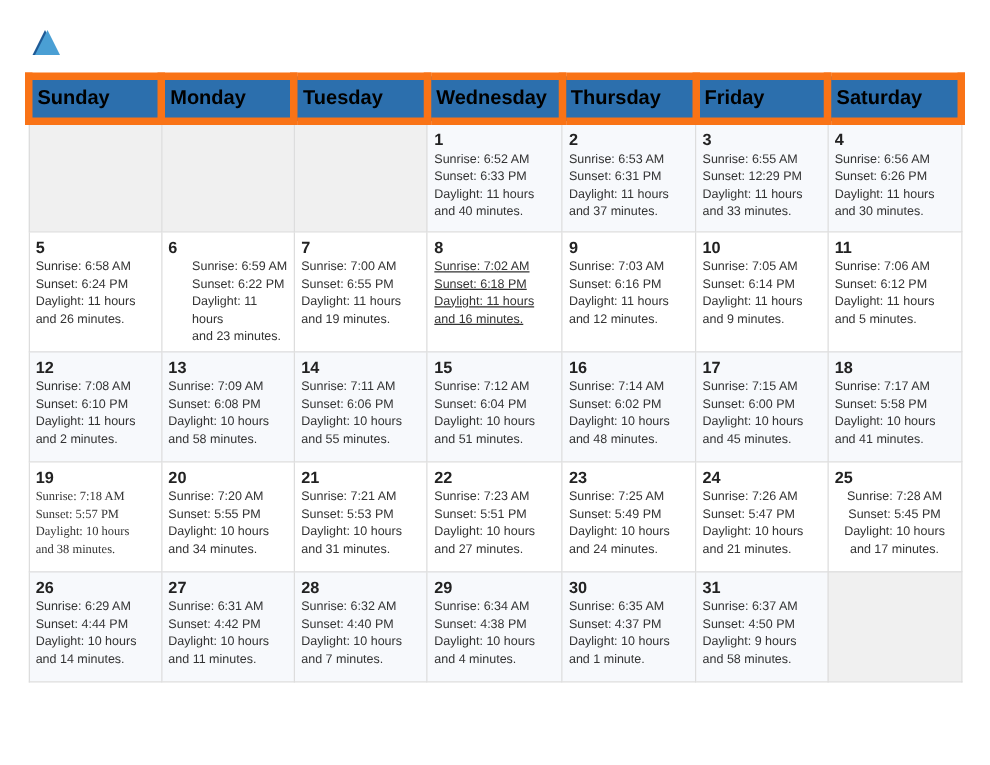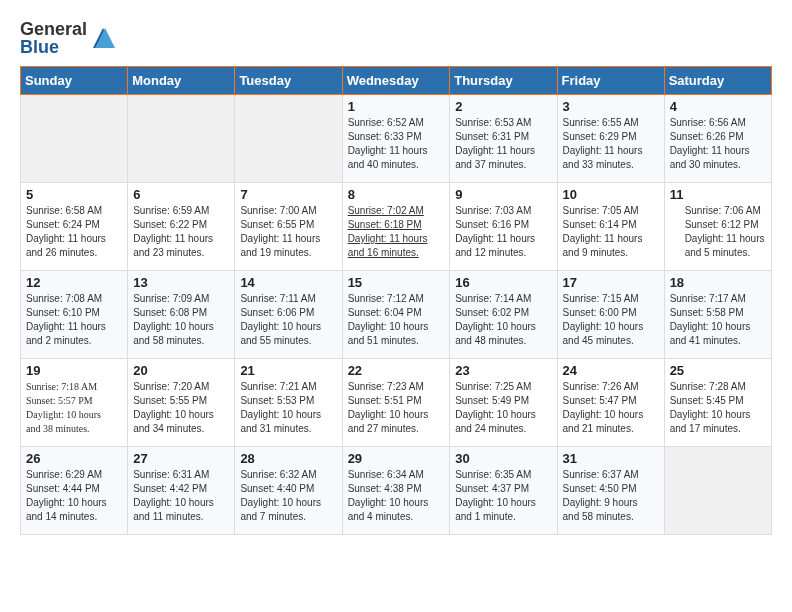--- a/index.html
+++ b/index.html
@@ -43,26 +43,26 @@
       font-size: 15px;
       color: #444;
     }
     table {
       width: 100%;
       border-collapse: collapse;
       font-size: 11px;
     }
     thead tr th {
       background: #2c6fad;
-      color: #ffffff;
+      color: #000000;
       padding: 6px 4px;
       text-align: left;
-      font-size: 13px;
+      font-size: 16px;
       font-weight: bold;
-      border: 1px solid #f97316;
+      border: 6px solid #f97316;
     }
     tbody tr {
       border-bottom: 1px solid #ccc;
     }
     tbody tr:nth-child(odd) {
       background: #f7f9fc;
     }
     tbody tr:nth-child(even) {
       background: #fff;
     }
@@ -86,24 +86,20 @@
     }
     .empty-cell {
       background: #f0f0f0 !important;
     }
   </style>
 </head>
 <body>
 
 <div class="header">
   <div class="logo">
-    <div class="logo-text">
-      <span style="font-size:18px;font-weight:bold;color:#333;">General</span>
-      <span style="font-size:18px;font-weight:bold;color:#1e5a96;">Blue</span>
-    </div>
     <svg class="logo-icon" viewBox="0 0 28 28" xmlns="http://www.w3.org/2000/svg">
       <polygon points="4,24 14,4 24,24" fill="#1e5a96"></polygon>
       <polygon points="14,24 24,4 34,24" fill="#4a9fd4" transform="translate(-8,0)"></polygon>
     </svg>
   </div>
   <div class="title-block">
     <div class="month-title"></div>
     <div class="subtitle"></div>
   </div>
 </div>
@@ -135,21 +131,21 @@
         <td>
           <div class="day-num">2</div>
           <div class="day-info" style="white-space: pre-line;">Sunrise: 6:53 AM
 Sunset: 6:31 PM
 Daylight: 11 hours
 and 37 minutes.</div>
         </td>
         <td>
           <div class="day-num">3</div>
           <div class="day-info" style="white-space: pre-line;">Sunrise: 6:55 AM
-Sunset: 6:29 PM
+Sunset: 12:29 PM
 Daylight: 11 hours
 and 33 minutes.</div>
         </td>
         <td>
           <div class="day-num">4</div>
           <div class="day-info" style="white-space: pre-line;">Sunrise: 6:56 AM
 Sunset: 6:26 PM
 Daylight: 11 hours
 and 30 minutes.</div>
         </td>
@@ -157,21 +153,21 @@
       <tr>
         <td>
           <div class="day-num">5</div>
           <div class="day-info" style="white-space: pre-line;">Sunrise: 6:58 AM
 Sunset: 6:24 PM
 Daylight: 11 hours
 and 26 minutes.</div>
         </td>
         <td>
           <div class="day-num">6</div>
-          <div class="day-info" style="white-space: pre-line;">Sunrise: 6:59 AM
+          <div class="day-info" style="white-space: pre-line; margin-left: 19px;">Sunrise: 6:59 AM
 Sunset: 6:22 PM
 Daylight: 11 hours
 and 23 minutes.</div>
         </td>
         <td>
           <div class="day-num">7</div>
           <div class="day-info" style="white-space: pre-line;">Sunrise: 7:00 AM
 Sunset: 6:55 PM
 Daylight: 11 hours
 and 19 minutes.</div>
@@ -192,21 +188,21 @@
         </td>
         <td>
           <div class="day-num">10</div>
           <div class="day-info" style="white-space: pre-line;">Sunrise: 7:05 AM
 Sunset: 6:14 PM
 Daylight: 11 hours
 and 9 minutes.</div>
         </td>
         <td>
           <div class="day-num">11</div>
-          <div class="day-info" style="white-space: pre-line; margin-left: 15px;">Sunrise: 7:06 AM
+          <div class="day-info" style="white-space: pre-line;">Sunrise: 7:06 AM
 Sunset: 6:12 PM
 Daylight: 11 hours
 and 5 minutes.</div>
         </td>
       </tr>
       <tr>
         <td>
           <div class="day-num">12</div>
           <div class="day-info" style="white-space: pre-line;">Sunrise: 7:08 AM
 Sunset: 6:10 PM
@@ -294,21 +290,21 @@
         </td>
         <td>
           <div class="day-num">24</div>
           <div class="day-info" style="white-space: pre-line;">Sunrise: 7:26 AM
 Sunset: 5:47 PM
 Daylight: 10 hours
 and 21 minutes.</div>
         </td>
         <td>
           <div class="day-num">25</div>
-          <div class="day-info" style="white-space: pre-line;">Sunrise: 7:28 AM
+          <div class="day-info" style="white-space: pre-line; text-align: center;">Sunrise: 7:28 AM
 Sunset: 5:45 PM
 Daylight: 10 hours
 and 17 minutes.</div>
         </td>
       </tr>
       <tr>
         <td>
           <div class="day-num">26</div>
           <div class="day-info" style="white-space: pre-line;">Sunrise: 6:29 AM
 Sunset: 4:44 PM

